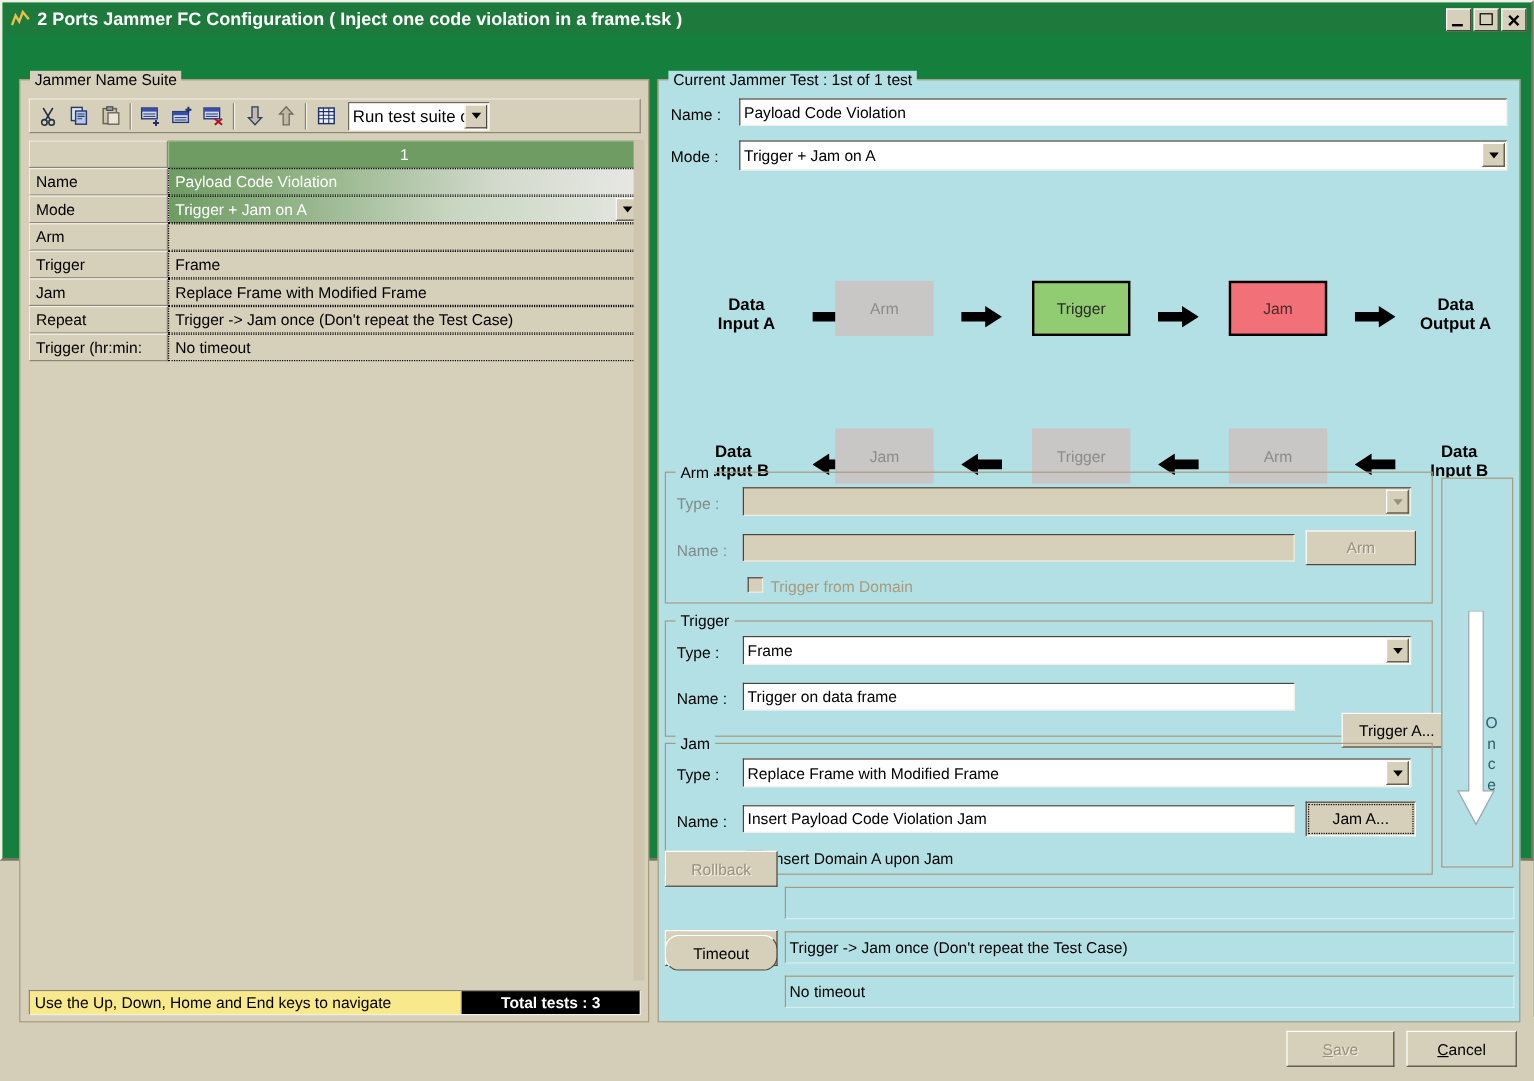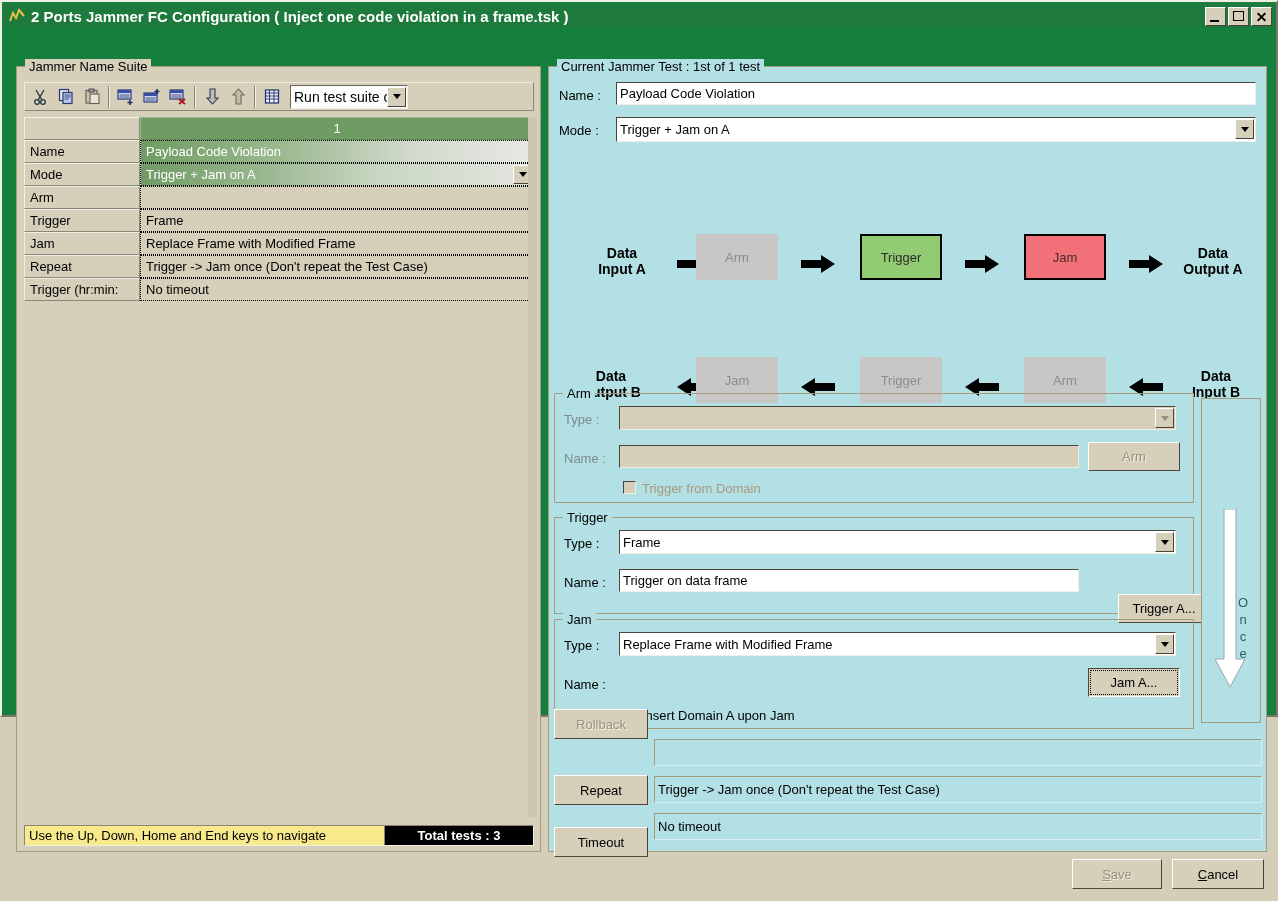--- a/index.html
+++ b/index.html
@@ -529,34 +529,35 @@
     <div class="gbox" style="left:5px;top:552px;width:640px;height:110px;">
       <span class="gtitle" style="background:#b3e0e5;">Jam</span>
       <span class="flabel" style="position:absolute;left:9px;top:18px;">Type :</span>
       <div class="tcombo" style="position:absolute;left:64px;top:12px;width:557px;height:24px;">
         <span>Replace Frame with Modified Frame</span>
         <span class="cbtn">
             <span class="arr"></span>
           </span>
       </div>
       <span class="flabel" style="position:absolute;left:9px;top:57px;">Name :</span>
+      <div class="tinput" style="position:absolute;left:64px;top:51px;width:460px;height:23px;">Insert Payload Code Violation Jam</div>
       <div class="pbtn focus" style="position:absolute;left:533px;top:48px;width:92px;height:29px;border-color:#4b4539 #ffffff #ffffff #4b4539;">Jam A...</div>
       <div style="position:absolute;left:68px;top:88px;display:flex;align-items:center;gap:6px;">
         <span class="cbx white"></span>
         <span class="flabel">Insert Domain A upon Jam</span>
       </div>
     </div>
 
     <div class="pbtn disabled" style="position:absolute;left:5px;top:642px;width:94px;height:30px;">Rollback</div>
     <div class="tinput" style="position:absolute;left:105px;top:672px;width:608px;height:27px;background:#b3e0e5;border-color:#a89a7d #d8eef2 #d8eef2 #a89a7d;"></div>
 
     <div class="pbtn" style="position:absolute;left:5px;top:708px;width:94px;height:30px;">Repeat</div>
     <div class="tinput" style="position:absolute;left:105px;top:709px;width:608px;height:27px;background:#b3e0e5;border-color:#a89a7d #d8eef2 #d8eef2 #a89a7d;">Trigger -&gt; Jam once (Don't repeat the Test Case)</div>
 
-    <div class="pbtn" style="position:absolute;left:5px;top:760px;width:94px;height:30px;">Timeout</div>
+    <div class="pbtn" style="position:absolute;left:5px;top:712px;width:94px;height:30px;border-radius:12px;">Timeout</div>
     <div class="tinput" style="position:absolute;left:105px;top:746px;width:608px;height:27px;background:#b3e0e5;border-color:#a89a7d #d8eef2 #d8eef2 #a89a7d;">No timeout</div>
   </div>
 
   <div id="oncepanel">
     <span style="position:absolute;left:11px;top:110px;">
       <svg width="34" height="180" viewBox="0 0 34 180">
         <path d="M11 0 h12 v150 h9 L17 178 L2 150 h9 z" fill="#ffffff" stroke="#9aa8ab" stroke-width="1"></path>
       </svg>
     </span>
     <span id="once-text">O<br>n<br>c<br>e</span>

